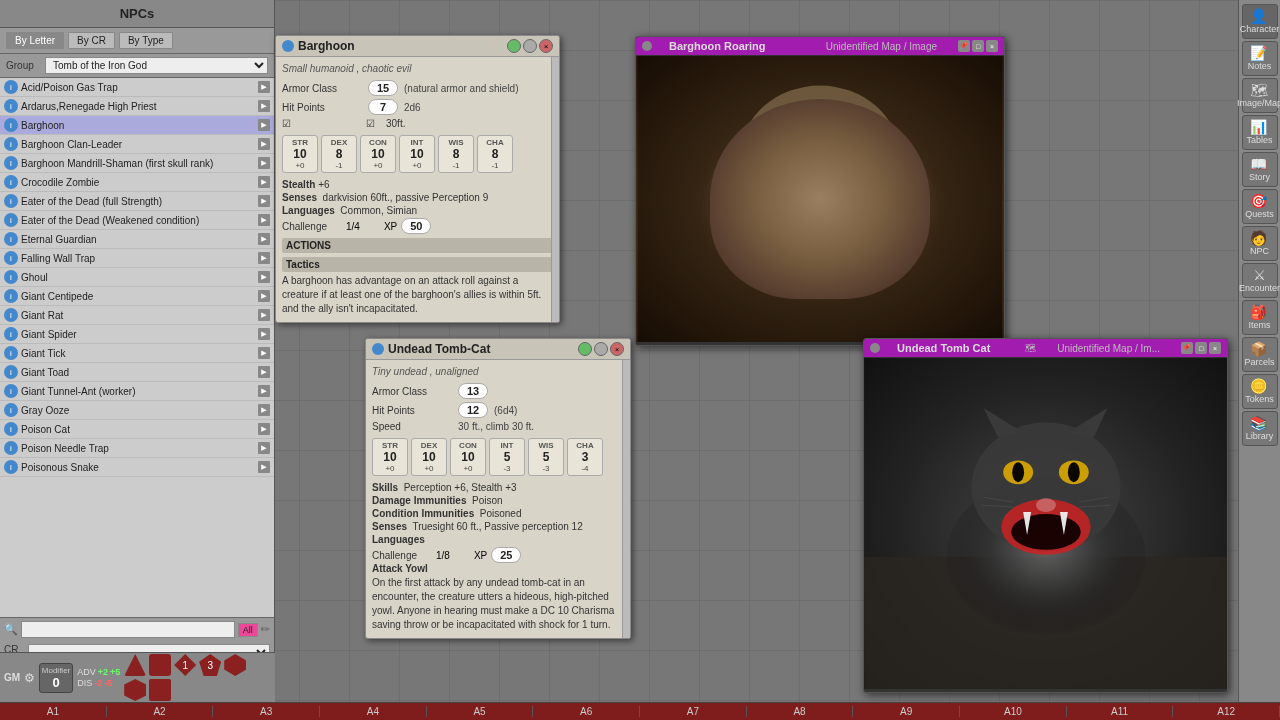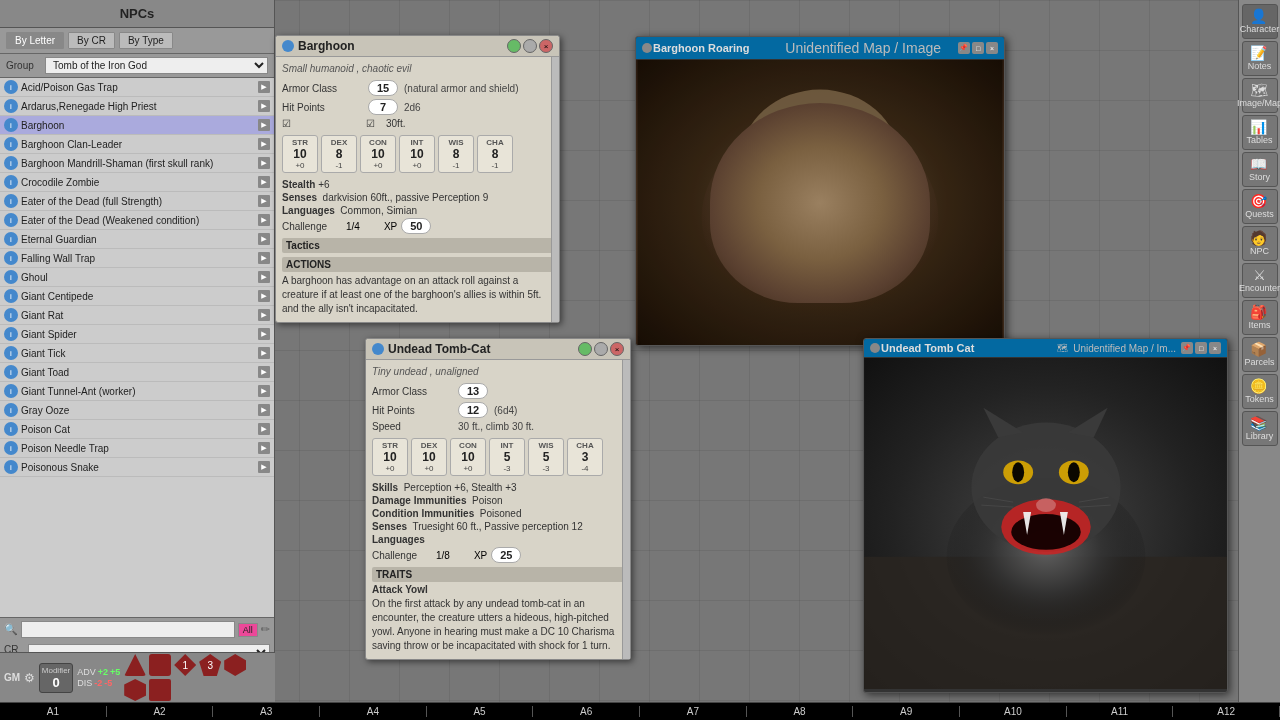--- a/index.html
+++ b/index.html
@@ -13,21 +13,21 @@
       position: relative;
     }
 
     
     .grid-bottom {
       position: absolute;
       bottom: 0;
       left: 0;
       right: 0;
       height: 18px;
-      background: #000000;
+      background: #7f1d1d;
       display: flex;
       align-items: center;
       border-top: 1px solid #444;
     }
     .grid-cell {
       flex: 1;
       text-align: center;
       color: #ccc;
       font-size: 10px;
       border-right: 1px solid #555;
@@ -477,25 +477,25 @@
     
     .image-window {
       position: absolute;
       background: #333;
       border: 1px solid #555;
       border-radius: 3px;
       box-shadow: 2px 2px 8px rgba(0,0,0,0.6);
       overflow: hidden;
     }
     .image-window-title {
-      background: #0369a1;
+      background: #a21caf;
       padding: 3px 6px;
       display: flex;
       align-items: center;
-      gap: 1px;
+      gap: 17px;
       border-bottom: 1px solid #333;
     }
     .img-title-icon {
       width: 10px;
       height: 10px;
       border-radius: 50%;
       background: #888;
       flex-shrink: 0;
     }
     .img-title-text {
@@ -849,33 +849,33 @@
       <div class="trait-row">
         <span class="trait-label">Languages</span>&nbsp;
         <span>Common, Simian</span>
       </div>
       <div class="challenge-row">
         <span class="stat-label" style="min-width:60px;">Challenge</span>
         <span style="font-size:10px;">1/4</span>
         <span style="font-size:10px;margin-left:20px;">XP</span>
         <span class="stat-value-box">50</span>
       </div>
+      <div class="section-header">ACTIONS</div>
       <div class="section-header">Tactics</div>
-      <div class="section-header">ACTIONS</div>
       <div style="font-size:10px;color:#333;line-height:1.4;">A barghoon has advantage on an attack roll against a creature if at least one of the barghoon's allies is within 5ft. and the ally isn't incapacitated.</div>
     </div>
     <div class="scroll-indicator"></div>
   </div>
 </div>
 
 <div class="image-window" style="left:635px;top:36px;width:370px;height:310px;">
   <div class="image-window-title">
     <div class="img-title-icon"></div>
     <span class="img-title-text">Barghoon Roaring</span>
-    <span style="font-size:14px;color:#bbb;margin-right:16px;">Unidentified Map / Image</span>
+    <span style="font-size:10px;color:#bbb;margin-right:4px;">Unidentified Map / Image</span>
     <div class="img-title-controls">
       <button class="img-title-ctrl">📌</button>
       <button class="img-title-ctrl">□</button>
       <button class="img-title-ctrl">×</button>
     </div>
   </div>
   <div class="image-content" style="width:100%;height:calc(100% - 22px);">
     <div class="barghoon-img">
       
       <svg width="100%" height="100%" viewBox="0 0 370 290" xmlns="http://www.w3.org/2000/svg">
@@ -992,21 +992,20 @@
       </div>
       <div class="trait-row">
         <span class="trait-label">Languages</span>
       </div>
       <div class="challenge-row">
         <span class="stat-label" style="min-width:60px;">Challenge</span>
         <span style="font-size:10px;">1/8</span>
         <span style="font-size:10px;margin-left:20px;">XP</span>
         <span class="stat-value-box">25</span>
       </div>
-      <div class="section-header">TRAITS</div>
       <div class="trait-row">
         <span class="trait-label">Attack Yowl</span>
       </div>
       <div style="font-size:10px;color:#333;line-height:1.4;">On the first attack by any undead tomb-cat in an encounter, the creature utters a hideous, high-pitched yowl. Anyone in hearing must make a DC 10 Charisma saving throw or be incapacitated with shock for 1 turn.</div>
     </div>
     <div class="scroll-indicator"></div>
   </div>
 </div>
 
 <div class="image-window" style="left:832px;top:338px;width:365px;height:355px;margin-left:31px;">

